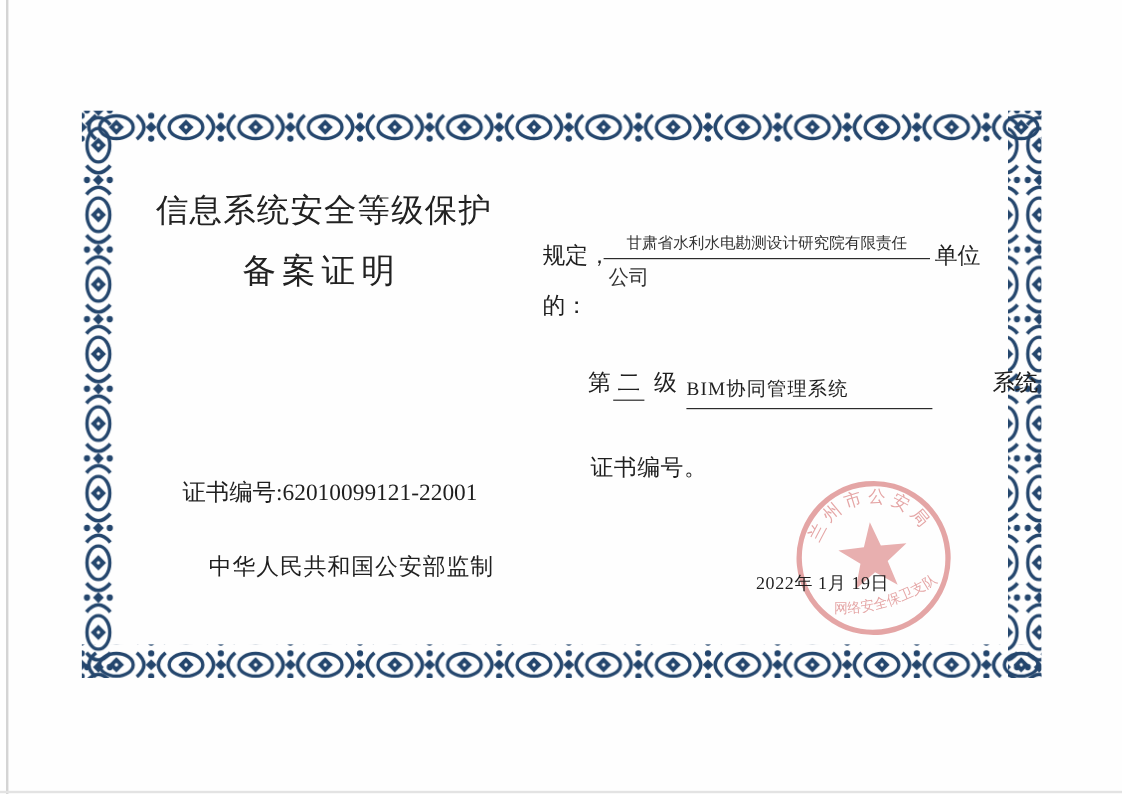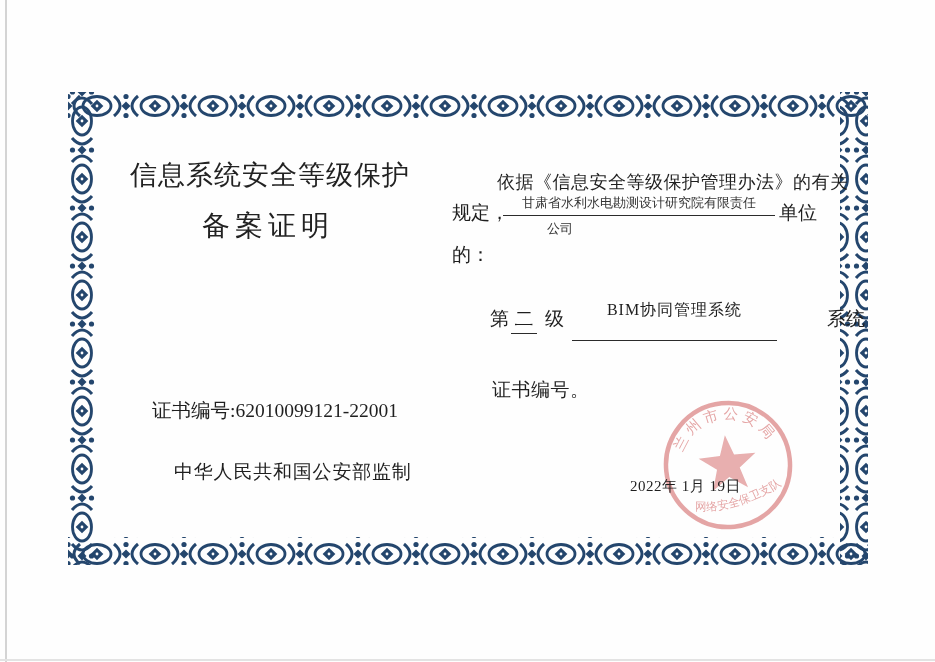--- a/index.html
+++ b/index.html
@@ -12,29 +12,29 @@
   .scan-edge-left{position:absolute;left:5px;top:0;width:2px;height:662px;background:#c9c9c9;opacity:.8;}
   .scan-edge-bottom{position:absolute;left:0;top:659px;width:935px;height:2px;background:#e3e3e3;}
   .frame-svg{position:absolute;left:68px;top:92px;}
   .t{position:absolute;white-space:nowrap;}
   .title1{left:130px;top:157px;width:276px;text-align:center;font-size:27px;letter-spacing:1px;color:#222;}
   .title2{left:130px;top:207px;width:276px;text-align:center;font-size:28px;letter-spacing:5px;color:#222;}
   .clause1{left:497px;top:170px;font-size:18px;letter-spacing:.5px;}
   .clause-prefix{left:452px;top:200px;font-size:19px;}
   .unit-fill{left:503px;top:194px;width:272px;text-align:center;font-size:13px;
              border-bottom:1.7px solid #2b2b2b;padding-bottom:3px;color:#333;}
-  .unit-overflow{left:507px;top:220px;font-size:13px;color:#333;margin-left:40px;}
+  .unit-overflow{left:507px;top:220px;font-size:17px;color:#333;}
   .unit-label{left:779px;top:200px;font-size:19px;}
   .possessive{left:452px;top:242px;font-size:19px;}
   .grade-pre{left:490px;top:306px;font-size:19px;}
   .grade-val{left:511px;top:306px;width:26px;text-align:center;font-size:19px;
              border-bottom:1.7px solid #2b2b2b;padding-bottom:1px;}
   .grade-post{left:545px;top:306px;font-size:19px;}
-  .system-fill{left:572px;top:300px;width:205px;text-align:center;font-size:16px;
-               border-bottom:1.7px solid #2b2b2b;padding-bottom:19px;letter-spacing:1px;}
+  .system-fill{left:572px;top:314px;width:205px;font-size:16px;
+               border-bottom:1.7px solid #2b2b2b;padding-bottom:5px;letter-spacing:1px;}
   .system-label{left:827px;top:306px;font-size:19px;}
   .filing{left:492px;top:377px;font-size:19px;letter-spacing:.5px;}
   .certno{left:152px;top:397px;font-size:19.5px;}
   .issuer{left:174px;top:459px;font-size:19px;letter-spacing:.8px;}
   .seal-caption{left:643px;top:442px;font-size:19px;letter-spacing:.5px;z-index:5;}
   .date{left:630px;top:477px;font-size:15px;letter-spacing:.5px;z-index:5;}
   .seal-svg{position:absolute;left:648px;top:385px;z-index:2;opacity:.68;}
 </style>
 </head>
 <body>
@@ -87,21 +87,20 @@
       <path id="sealBottomArc" d="M -36 42 Q 6 48 50 26" fill="none"></path>
       <text font-size="11.5" font-family="Liberation Serif, DejaVu Serif, serif">
         <textPath href="#sealBottomArc" startOffset="50%" text-anchor="middle">网络安全保卫支队</textPath>
       </text>
     </g>
   </svg>
 
   <div class="t title1">信息系统安全等级保护</div>
   <div class="t title2">备案证明</div>
 
-  <div class="t clause1">依据《信息安全等级保护管理办法》的有关</div>
   <div class="t clause-prefix">规定，</div>
   <div class="t unit-fill">甘肃省水利水电勘测设计研究院有限责任</div>
   <div class="t unit-overflow">公司</div>
   <div class="t unit-label">单位</div>
   <div class="t possessive">的：</div>
 
   <div class="t grade-pre">第</div>
   <div class="t grade-val">二</div>
   <div class="t grade-post">级</div>
   <div class="t system-fill">BIM协同管理系统</div>

